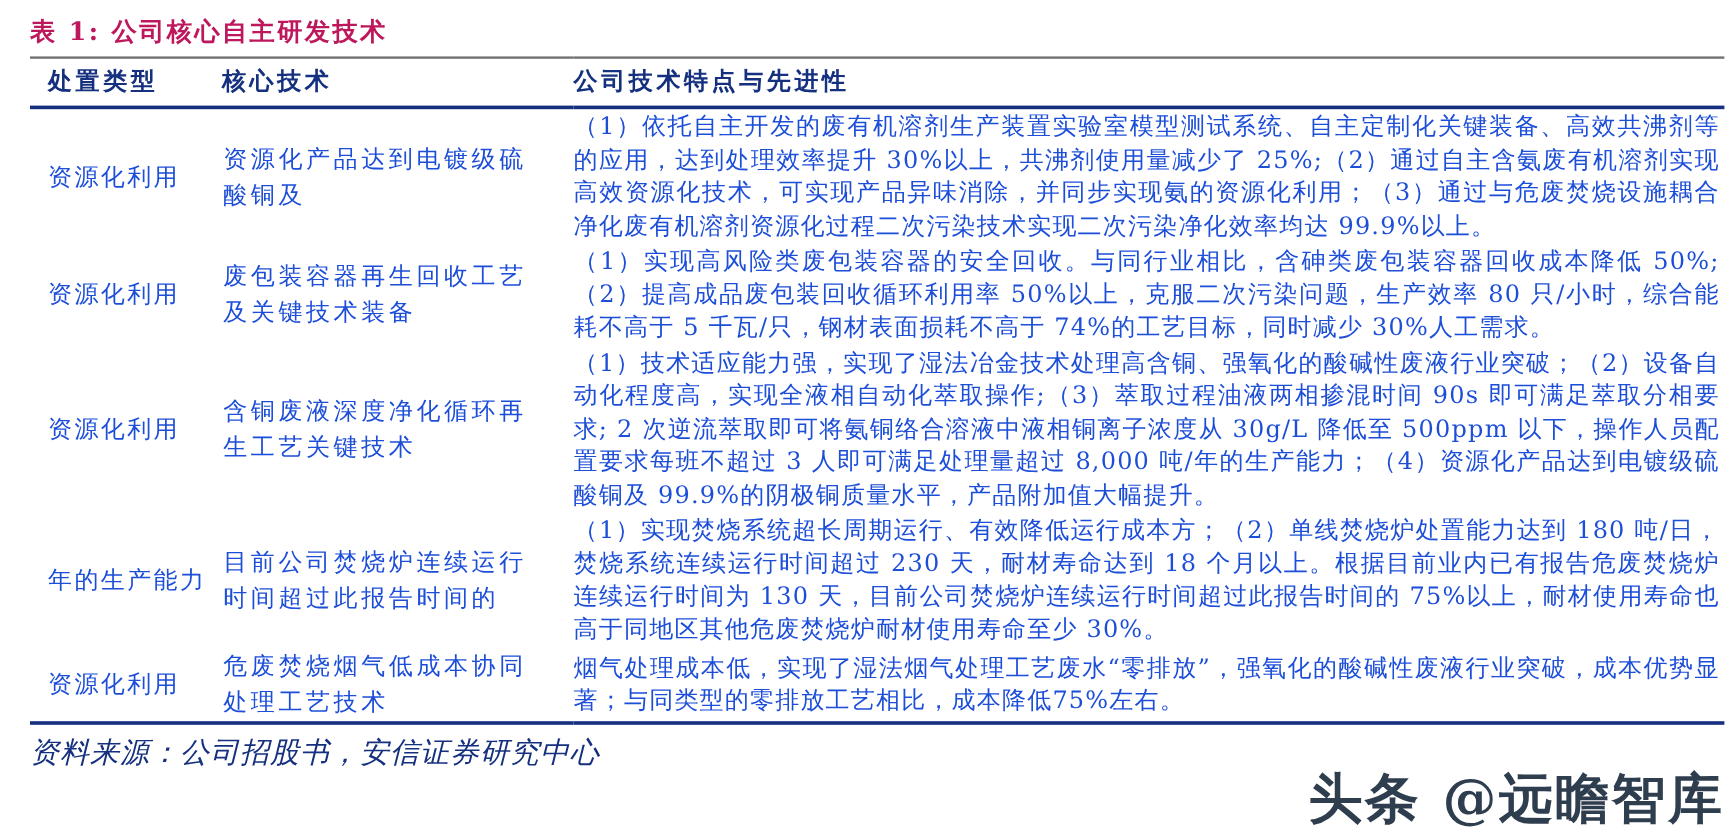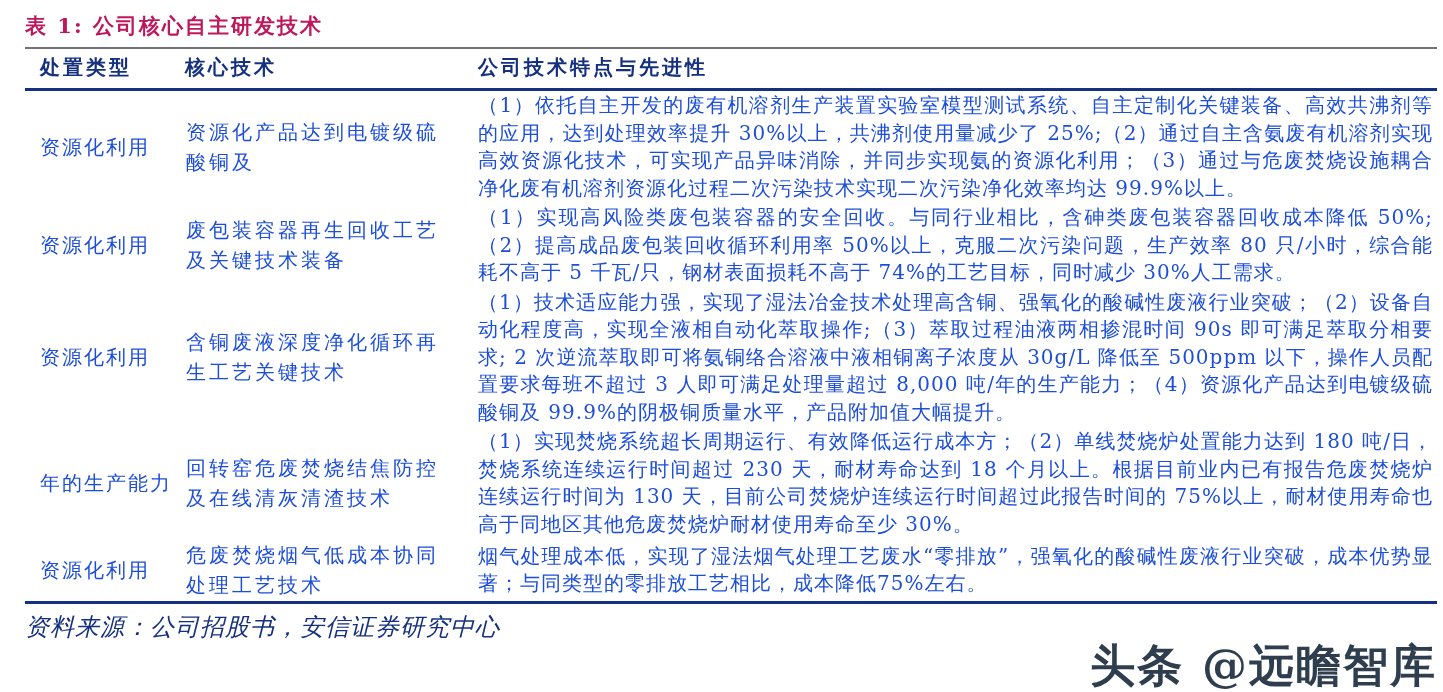--- a/index.html
+++ b/index.html
@@ -106,21 +106,21 @@
         <td class="tech-cell">废包装容器再生回收工艺及关键技术装备</td>
         <td class="detail-cell">（1）实现高风险类废包装容器的安全回收。与同行业相比，含砷类废包装容器回收成本降低 50%;（2）提高成品废包装回收循环利用率 50%以上，克服二次污染问题，生产效率 80 只/小时，综合能耗不高于 5 千瓦/只，钢材表面损耗不高于 74%的工艺目标，同时减少 30%人工需求。</td>
       </tr>
       <tr>
         <td class="type-cell">资源化利用</td>
         <td class="tech-cell">含铜废液深度净化循环再生工艺关键技术</td>
         <td class="detail-cell">（1）技术适应能力强，实现了湿法冶金技术处理高含铜、强氧化的酸碱性废液行业突破；（2）设备自动化程度高，实现全液相自动化萃取操作;（3）萃取过程油液两相掺混时间 90s 即可满足萃取分相要求; 2 次逆流萃取即可将氨铜络合溶液中液相铜离子浓度从 30g/L 降低至 500ppm 以下，操作人员配置要求每班不超过 3 人即可满足处理量超过 8,000 吨/年的生产能力；（4）资源化产品达到电镀级硫酸铜及 99.9%的阴极铜质量水平，产品附加值大幅提升。</td>
       </tr>
       <tr>
         <td class="type-cell">年的生产能力</td>
-        <td class="tech-cell">回转窑危废焚烧结焦防控及在线清灰清渣技术</td>
+        <td class="tech-cell">目前公司焚烧炉连续运行时间超过此报告时间的</td>
         <td class="detail-cell">（1）实现焚烧系统超长周期运行、有效降低运行成本方；（2）单线焚烧炉处置能力达到 180 吨/日，焚烧系统连续运行时间超过 230 天，耐材寿命达到 18 个月以上。根据目前业内已有报告危废焚烧炉连续运行时间为 130 天，目前公司焚烧炉连续运行时间超过此报告时间的 75%以上，耐材使用寿命也高于同地区其他危废焚烧炉耐材使用寿命至少 30%。</td>
       </tr>
       <tr>
         <td class="type-cell">资源化利用</td>
         <td class="tech-cell">危废焚烧烟气低成本协同处理工艺技术</td>
         <td class="detail-cell">烟气处理成本低，实现了湿法烟气处理工艺废水“零排放”，强氧化的酸碱性废液行业突破，成本优势显著；与同类型的零排放工艺相比，成本降低75%左右。</td>
       </tr>
     </tbody>
   </table>
 

